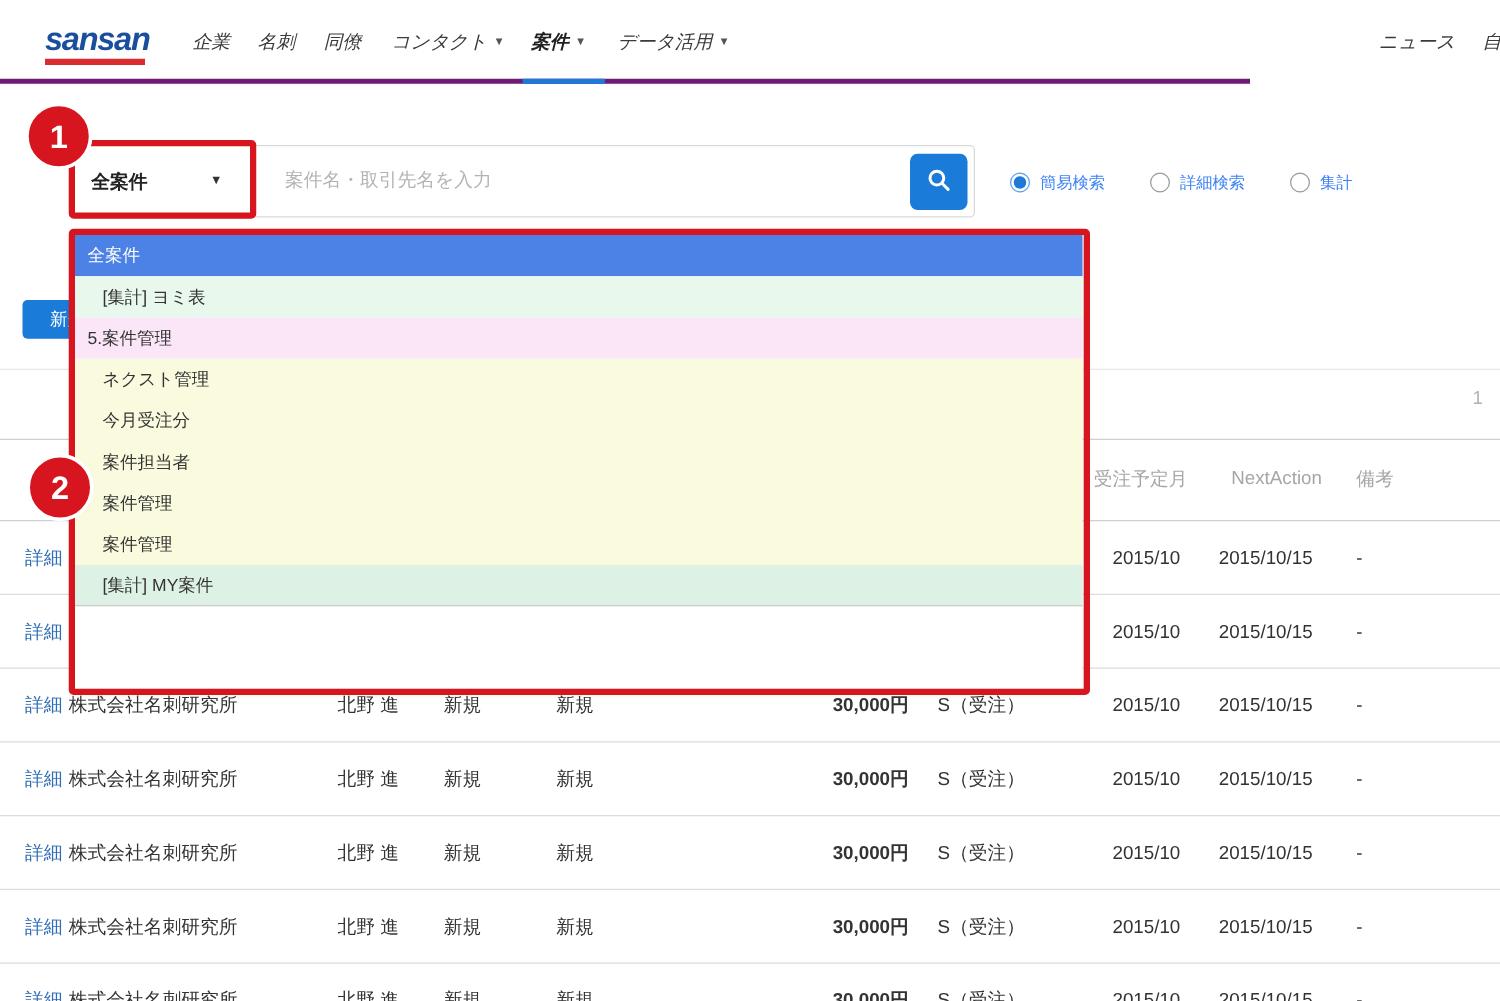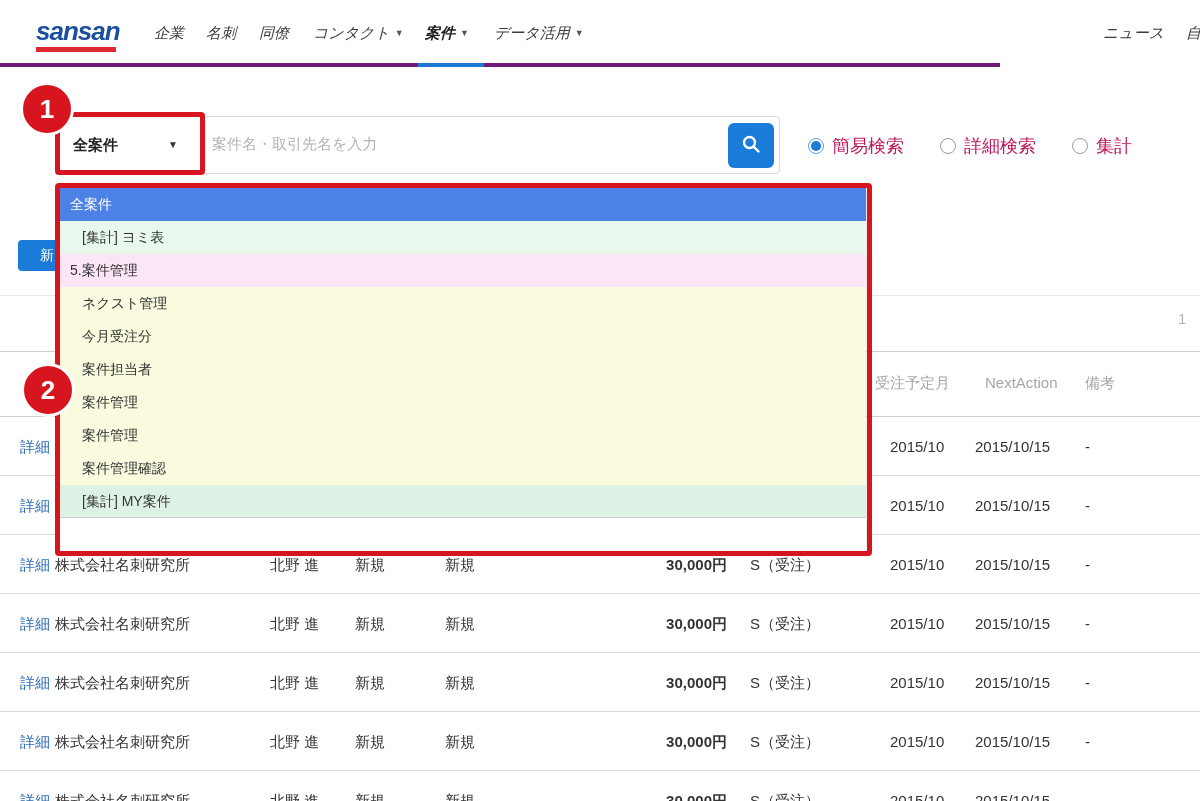--- a/index.html
+++ b/index.html
@@ -18,36 +18,36 @@
   .nav-caret { font-size:9px; color:#555; margin-left:5px; vertical-align:2px; }
   .active-underline { position:absolute; left:418px; top:63px; width:66px; height:4px; background:#1b79d7; }
 
   
   .searchbar { position:absolute; left:55px; top:116px; width:725px; height:58px; background:#fff;
                border:1px solid #d9d9d9; border-radius:4px; z-index:2; }
   .scope-btn { position:absolute; left:0; top:0; width:150px; height:56px; background:#fff;
                cursor:pointer; }
   .scope-label { position:absolute; left:17px; top:19px; font-size:15px; font-weight:bold; color:#222; }
   .scope-caret { position:absolute; left:112px; top:22px; font-size:10px; color:#333; }
-  .search-input { position:absolute; left:156px; top:6px; width:505px; height:44px; border:none; outline:none;
-                  font-size:15px; color:#15803d; font-family:Liberation Mono, monospace; }
+  .search-input { position:absolute; left:172px; top:6px; width:505px; height:44px; border:none; outline:none;
+                  font-size:15px; color:#15803d; font-family:Liberation Serif, serif; }
   .search-input::placeholder { color:#b3b3b3; }
   .search-btn { position:absolute; left:672px; top:6px; width:46px; height:45px; background:#1a7bd8;
                 border:none; border-radius:6px; cursor:pointer; display:flex; align-items:center;
                 justify-content:center; }
 
   
   .radio-group { position:absolute; left:808px; top:136px; height:20px; display:flex; gap:36px; z-index:2; }
   .radio-opt { display:flex; align-items:center; gap:8px; cursor:pointer; }
   .radio-circ { width:16px; height:16px; border-radius:50%; border:1px solid #9a9a9a; background:#fff;
                 position:relative; flex:0 0 auto; }
   .radio-circ.sel { border:1px solid #57a0ec; }
   .radio-circ.sel::after { content:''; position:absolute; left:2px; top:2px; right:2px; bottom:2px;
                            background:#1e7ad5; border-radius:50%; }
-  .radio-label { font-size:18px; color:#be185d; }
+  .radio-label { font-size:13px; color:#3b82f6; }
 
   
   .new-btn { position:absolute; left:18px; top:240px; width:72px; height:31px; background:#1a7bd8;
              color:#fff; font-size:14px; border:none; border-radius:4px; z-index:1; cursor:pointer;
              font-family:inherit; }
   .toolbar-divider { position:absolute; left:0; top:295px; width:1200px; height:1px; background:#e8e8e8; z-index:0; }
 
   
   .pagination { position:absolute; left:1178px; top:310px; font-size:15px; color:#b3b3b3; z-index:1; }
   .tbl-topline { position:absolute; left:0; top:351px; width:1200px; height:1px; background:#cfcfcf; z-index:1; }
@@ -247,21 +247,20 @@
 
   <div class="dd-panel">
     <div class="dd-item sel lv0">全案件</div>
     <div class="dd-item agg">[集計] ヨミ表</div>
     <div class="dd-item grp lv0">5.案件管理</div>
     <div class="dd-item chl">ネクスト管理</div>
     <div class="dd-item chl">今月受注分</div>
     <div class="dd-item chl">案件担当者</div>
     <div class="dd-item chl">案件管理</div>
     <div class="dd-item chl">案件管理</div>
-    <div class="dd-item chl">案件管理確認</div>
     <div class="dd-item agg2">[集計] MY案件</div>
   </div>
 
   <div class="redbox redbox1"></div>
   <div class="redbox redbox2"></div>
   <div class="redcircle circle1">1</div>
   <div class="redcircle circle2">2</div>
 
 </div>
 

